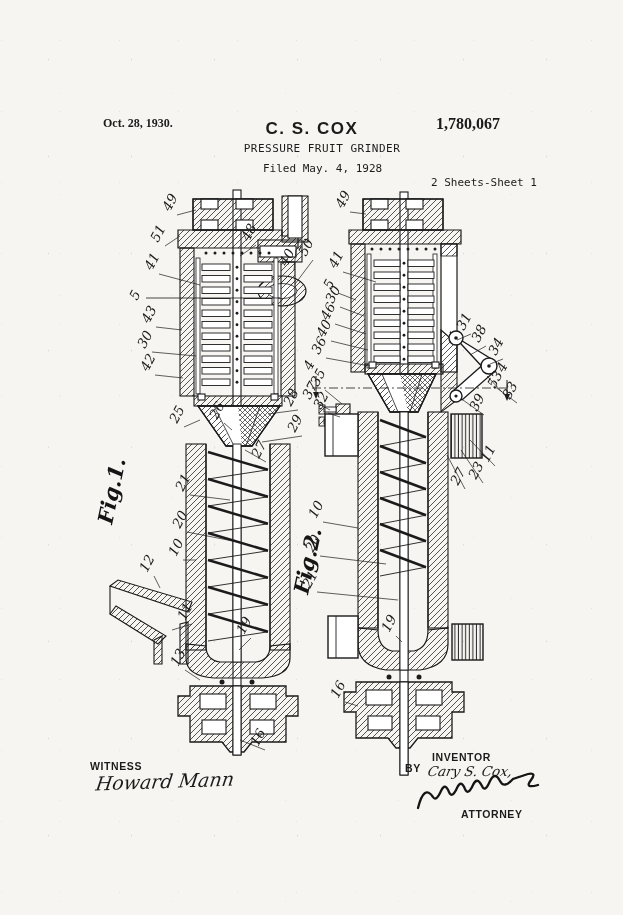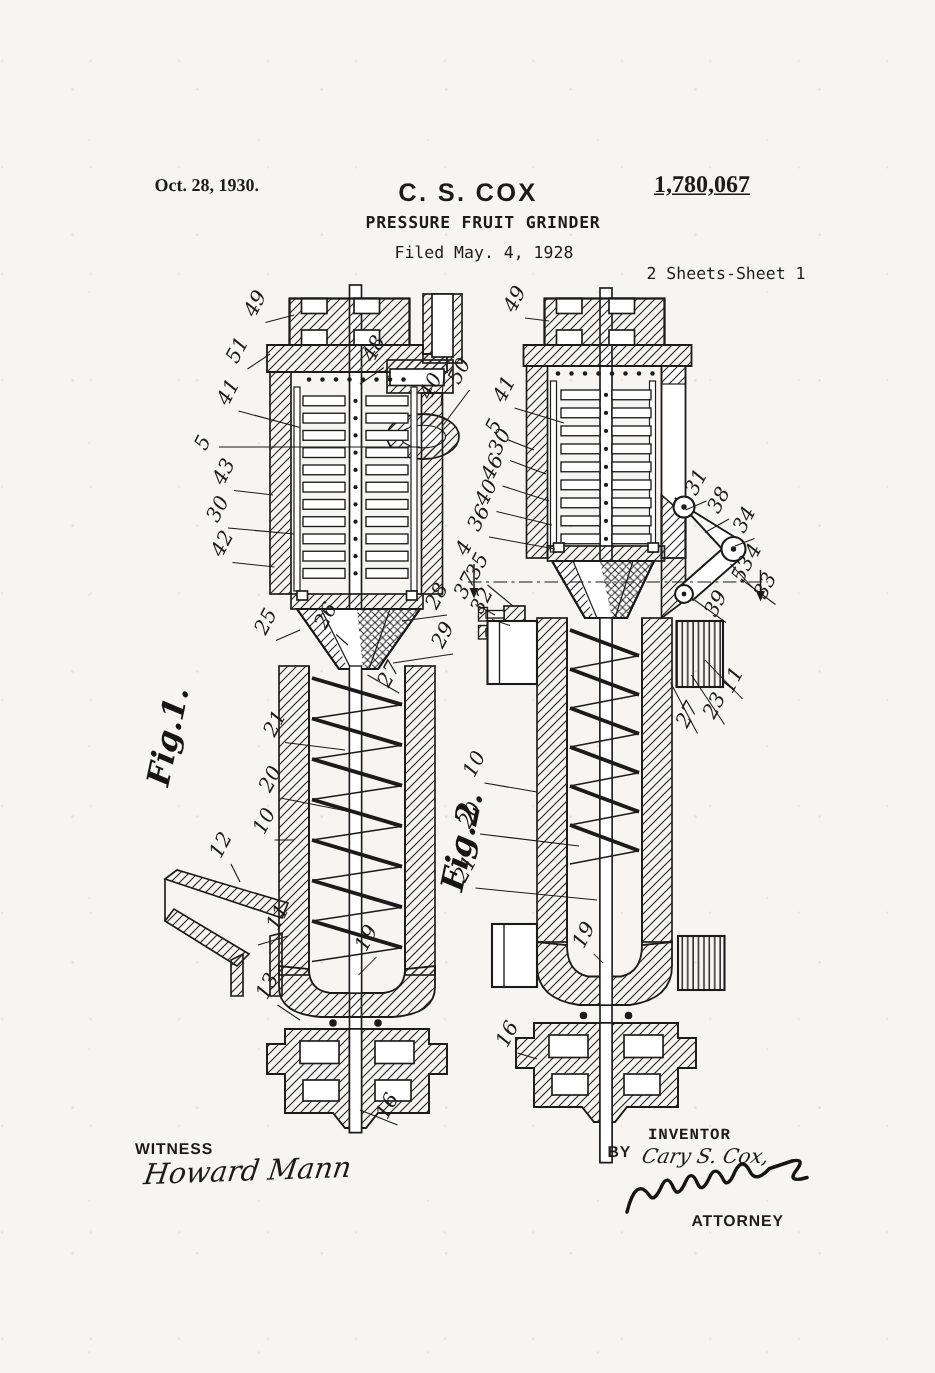--- a/index.html
+++ b/index.html
@@ -14,27 +14,27 @@
     background-position:7px 11px,31px 5px,3px 43px;
     color:#1b1b1b;
   }
   .abs{position:absolute;}
   .serifb{font-family:"Liberation Serif",serif;font-weight:bold;}
   .typew{font-family:"DejaVu Sans Mono",monospace;}
   .sansb{font-family:"Liberation Sans",sans-serif;font-weight:bold;letter-spacing:.6px;}
   .sig{font-family:"DejaVu Serif",serif;font-style:italic;}
   #date{left:103px;top:116px;font-size:12px;}
   #pname{left:242px;top:119px;width:140px;text-align:center;font-size:17px;letter-spacing:1.5px;font-family:"Liberation Sans",sans-serif;font-weight:bold;}
-  #pnum{left:436px;top:115px;font-size:16px;text-decoration:underline;}
-  #ptitle{left:212px;top:142px;width:220px;text-align:center;font-size:11px;font-weight:bold;letter-spacing:.5px;}
+  #pnum{left:436px;top:115px;font-size:16px;}
+  #ptitle{left:212px;top:142px;width:220px;text-align:center;font-size:11px;font-weight:normal;letter-spacing:.5px;}
   #pfiled{left:263px;top:162px;font-size:11px;}
   #psheet{left:431px;top:176px;font-size:11px;}
   #witness{left:90px;top:760px;font-size:10.5px;}
   #witsig{left:96px;top:770px;font-size:19px;transform:rotate(-2deg) skewX(-10deg);white-space:nowrap;}
-  #inventor{left:432px;top:751px;font-size:10.5px;font-family:Liberation Mono, monospace;}
+  #inventor{left:432px;top:751px;font-size:10.5px;}
   #invsig{left:428px;top:763px;font-size:13.5px;transform:skewX(-12deg);white-space:nowrap;}
   #by{left:405px;top:762px;font-size:10.5px;}
   #attorney{left:461px;top:808px;font-size:10.5px;}
   svg text.ref{font-family:"DejaVu Serif",serif;font-style:italic;font-size:13.5px;fill:#1b1b1b;}
   svg text.figlab{font-family:"DejaVu Serif",serif;font-style:italic;font-weight:bold;font-size:21px;fill:#151515;}
 </style>
 </head>
 <body>
 
 <div class="abs serifb" id="date">Oct. 28, 1930.</div>

